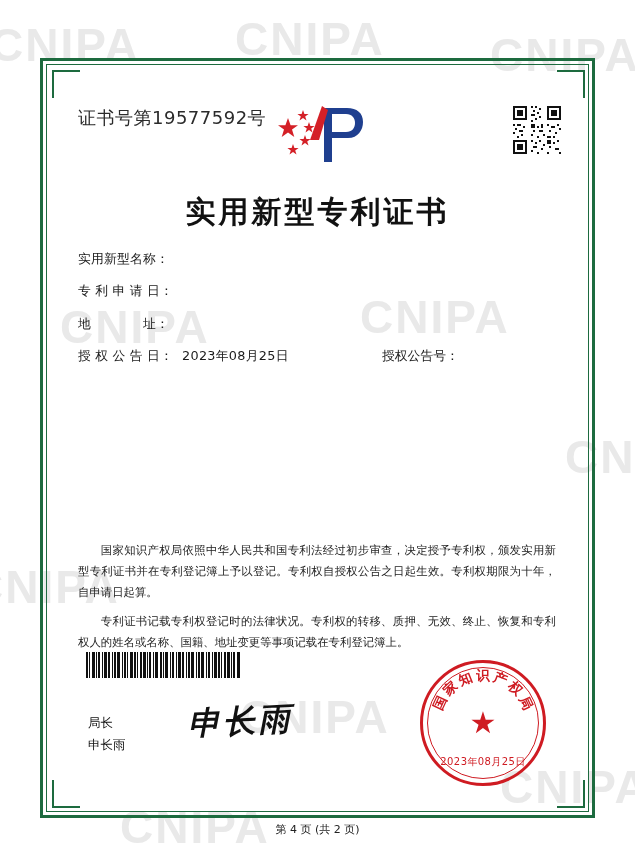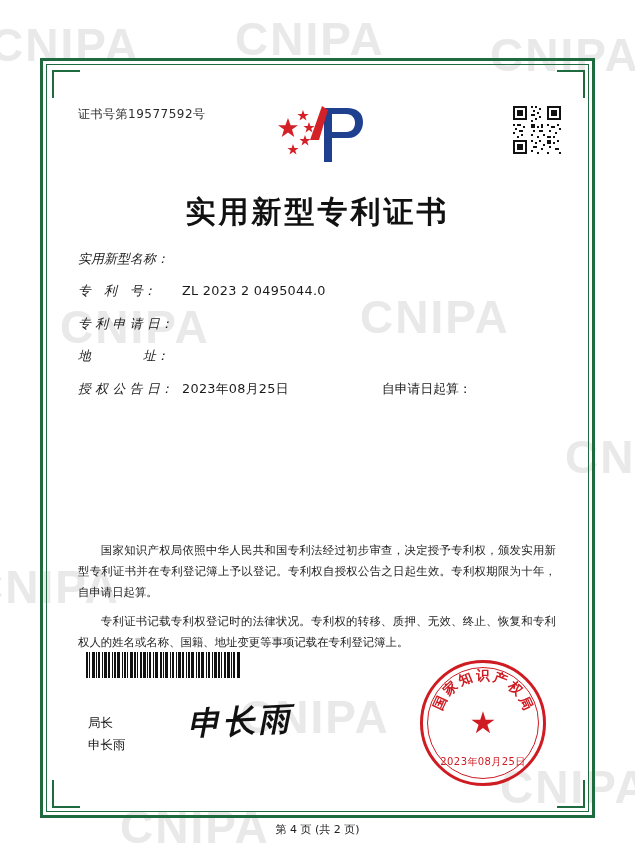--- a/index.html
+++ b/index.html
@@ -71,21 +71,21 @@
   }
   .c-tl { left: 52px;  top: 70px;  border-left-width: 2px; border-top-width: 2px; }
   .c-tr { left: 557px; top: 70px;  border-right-width: 2px; border-top-width: 2px; }
   .c-bl { left: 52px;  top: 780px; border-left-width: 2px; border-bottom-width: 2px; }
   .c-br { left: 557px; top: 780px; border-right-width: 2px; border-bottom-width: 2px; }
 
   
   .cert-no {
     position: absolute;
     left: 78px; top: 106px;
-    font-size: 12px;
+    font-size: 18px;
     color: #2b2b2b;
     letter-spacing: 0.5px;
     font-family: "DejaVu Sans", sans-serif;
   }
   .logo {
     position: absolute;
     left: 262px; top: 100px;
     width: 116px; height: 66px;
   }
   .qr {
@@ -116,21 +116,20 @@
     margin-bottom: 14.5px;
     font-size: 12.8px;
     color: #1a1a1a;
     line-height: 1.4;
   }
   .row .lbl {
     width: 104px;
     flex: 0 0 104px;
     letter-spacing: 0.2px;
     white-space: nowrap;
-    font-style: italic;
   }
   .row .val {
     flex: 1 1 auto;
     letter-spacing: 0.3px;
   }
   .row.split .val {
     flex: 0 0 auto;
     width: 200px;
   }
   .row .lbl2 {
@@ -350,33 +349,29 @@
     </svg>
   </div>
 
   <div class="title">实用新型专利证书</div>
 
   <div class="fields">
     <div class="row">
       <span class="lbl">实用新型名称：</span>
     </div>
     <div class="row">
-      <span class="lbl">专　利　号：</span>
-      <span class="val">ZL 2023 2 0495044.0</span>
-    </div>
-    <div class="row">
       <span class="lbl">专 利 申 请 日：</span>
     </div>
     <div class="row">
       <span class="lbl">地　　　　址：</span>
     </div>
     <div class="row split">
       <span class="lbl">授 权 公 告 日：</span>
       <span class="val">2023年08月25日</span>
-      <span class="lbl2">自申请日起算：</span>
+      <span class="lbl2">授权公告号：</span>
     </div>
   </div>
 
   <div class="paras">
     <p>国家知识产权局依照中华人民共和国专利法经过初步审查，决定授予专利权，颁发实用新型专利证书并在专利登记簿上予以登记。专利权自授权公告之日起生效。专利权期限为十年，自申请日起算。</p>
     <p>专利证书记载专利权登记时的法律状况。专利权的转移、质押、无效、终止、恢复和专利权人的姓名或名称、国籍、地址变更等事项记载在专利登记簿上。</p>
   </div>
 
   <div class="barcode">
     <i style="width:2px"></i>

